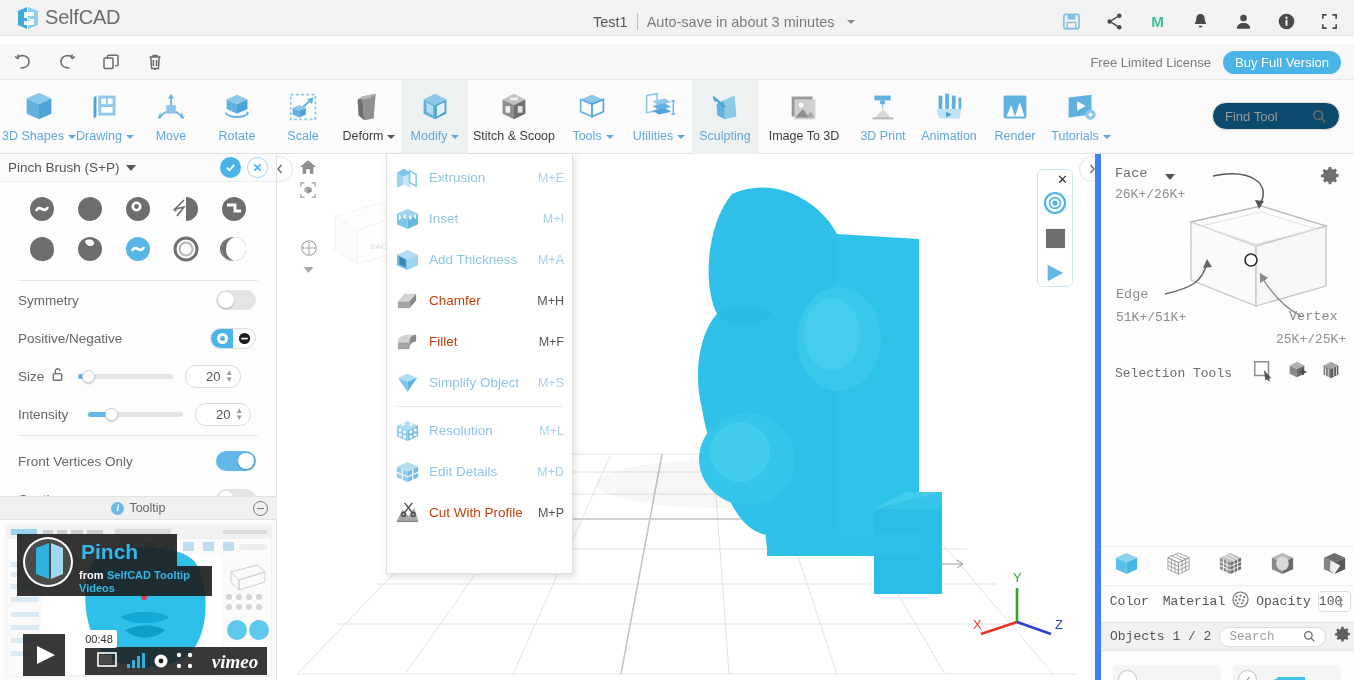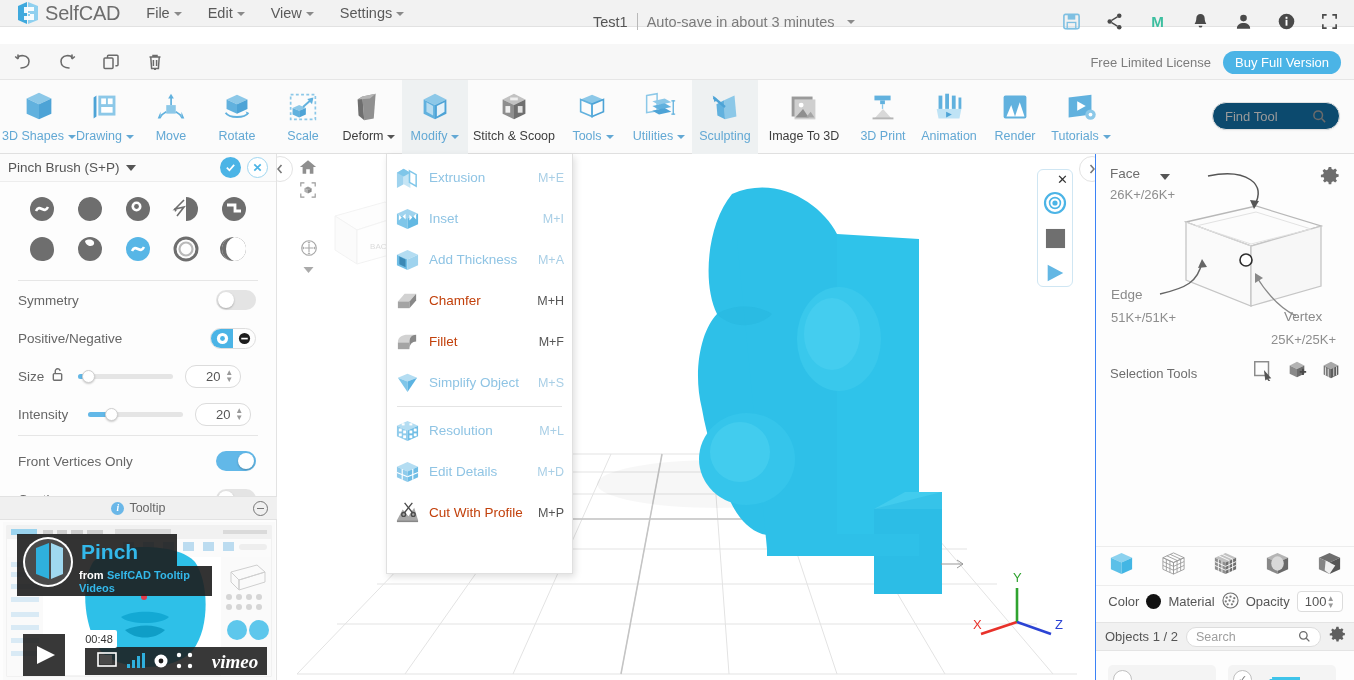--- a/index.html
+++ b/index.html
@@ -7,21 +7,21 @@
     width: 1354px; height: 680px;
     font-family: "Liberation Sans", sans-serif;
     background: #ffffff;
     overflow: hidden;
     -webkit-font-smoothing: antialiased;
   }
   #app { position: relative; width: 1354px; height: 680px; }
 
   
   .topbar {
-    position: absolute; top: 0; left: 0; width: 1354px; height: 27px;
+    position: absolute; top: 0; left: 0; width: 1354px; height: 36px;
     background: #f2f2f2; border-bottom: 1px solid #e2e2e2;
     display: flex; align-items: center;
   }
   .logo-wrap { display: flex; align-items: center; margin-left: 15px; }
   .logo-mark { width: 26px; height: 26px; position: relative; }
   .logo-text { font-size: 20px; color: #6d6d6d; margin-left: 4px; letter-spacing: -0.2px; }
   .menu-items { display: flex; align-items: center; margin-left: 26px; gap: 26px; }
   .menu-item { font-size: 14.5px; color: #5a5a5a; cursor: pointer; white-space: nowrap; }
   .caret { display: inline-block; border-left: 4px solid transparent; border-right: 4px solid transparent;
            border-top: 4px solid #8a8a8a; margin-left: 4px; vertical-align: middle; }
@@ -155,21 +155,21 @@
                display: flex; align-items: center; justify-content: center; cursor: pointer; z-index: 4; }
   .vp-float-panel {
     position: absolute; right: 22px; top: 15px; width: 36px; height: 118px;
     background: #fff; border: 1px solid #cfe6f3; border-radius: 6px;
     display: flex; flex-direction: column; align-items: center; padding-top: 4px; z-index: 3;
   }
   .vp-close { position: absolute; right: 4px; top: 2px; font-size: 13px; color: #333; cursor: pointer; }
 
   
   .rightpanel { position: absolute; top: 154px; left: 1095px; width: 259px; height: 526px;
-                background: #fdfdfd; border-left: 1px solid #3b82f6; }
+                background: #fdfdfd; border-left: 6px solid #3b82f6; font-family: Liberation Mono, monospace; }
   .rp-top { position: relative; height: 236px; }
   .rp-face-label { position: absolute; left: 14px; top: 12px; font-size: 13.5px; color: #6d6d6d; }
   .rp-face-caret { position: absolute; left: 64px; top: 20px; border-left: 5px solid transparent;
                    border-right: 5px solid transparent; border-top: 6px solid #555; cursor: pointer; }
   .rp-face-count { position: absolute; left: 14px; top: 33px; font-size: 13px; color: #8e8e8e; }
   .rp-edge-label { position: absolute; left: 15px; top: 133px; font-size: 13.5px; color: #8a8a8a; }
   .rp-edge-count { position: absolute; left: 15px; top: 156px; font-size: 13px; color: #8e8e8e; }
   .rp-vertex-label { position: absolute; left: 188px; top: 155px; font-size: 13.5px; color: #8a8a8a; }
   .rp-vertex-count { position: absolute; left: 175px; top: 178px; font-size: 13px; color: #8e8e8e; }
   .rp-gear { position: absolute; right: 14px; top: 12px; cursor: pointer; }
@@ -220,26 +220,20 @@
   <div class="topbar">
     <div class="logo-wrap">
       <div class="logo-mark">
         <svg width="26" height="26" viewBox="0 0 26 26">
           <path d="M3 6 L12 2 L12 24 L3 20 Z" fill="#3fa9dd"></path>
           <path d="M13 2 L23 6 L23 20 L13 24 Z" fill="#8fd0ef"></path>
           <path d="M9 7 L19 7 L19 11 L13 11 L13 14 L19 14 L19 20 L9 20 L9 16 L15 16 L15 13 L9 13 Z" fill="#ffffff" opacity="0.92"></path>
         </svg>
       </div>
       <div class="logo-text">SelfCAD</div>
-    </div>
-    <div class="menu-items">
-      <div class="menu-item"><span>File</span><i class="caret"></i></div>
-      <div class="menu-item"><span>Edit</span><i class="caret"></i></div>
-      <div class="menu-item"><span>View</span><i class="caret"></i></div>
-      <div class="menu-item"><span>Settings</span><i class="caret"></i></div>
     </div>
 
     <div class="doc-title">
       <span class="doc-name">Test1</span>
       <span class="doc-sep"></span>
       <span class="autosave">Auto-save in about 3 minutes</span>
       <i class="caret"></i>
     </div>
 
     <div class="topright">

